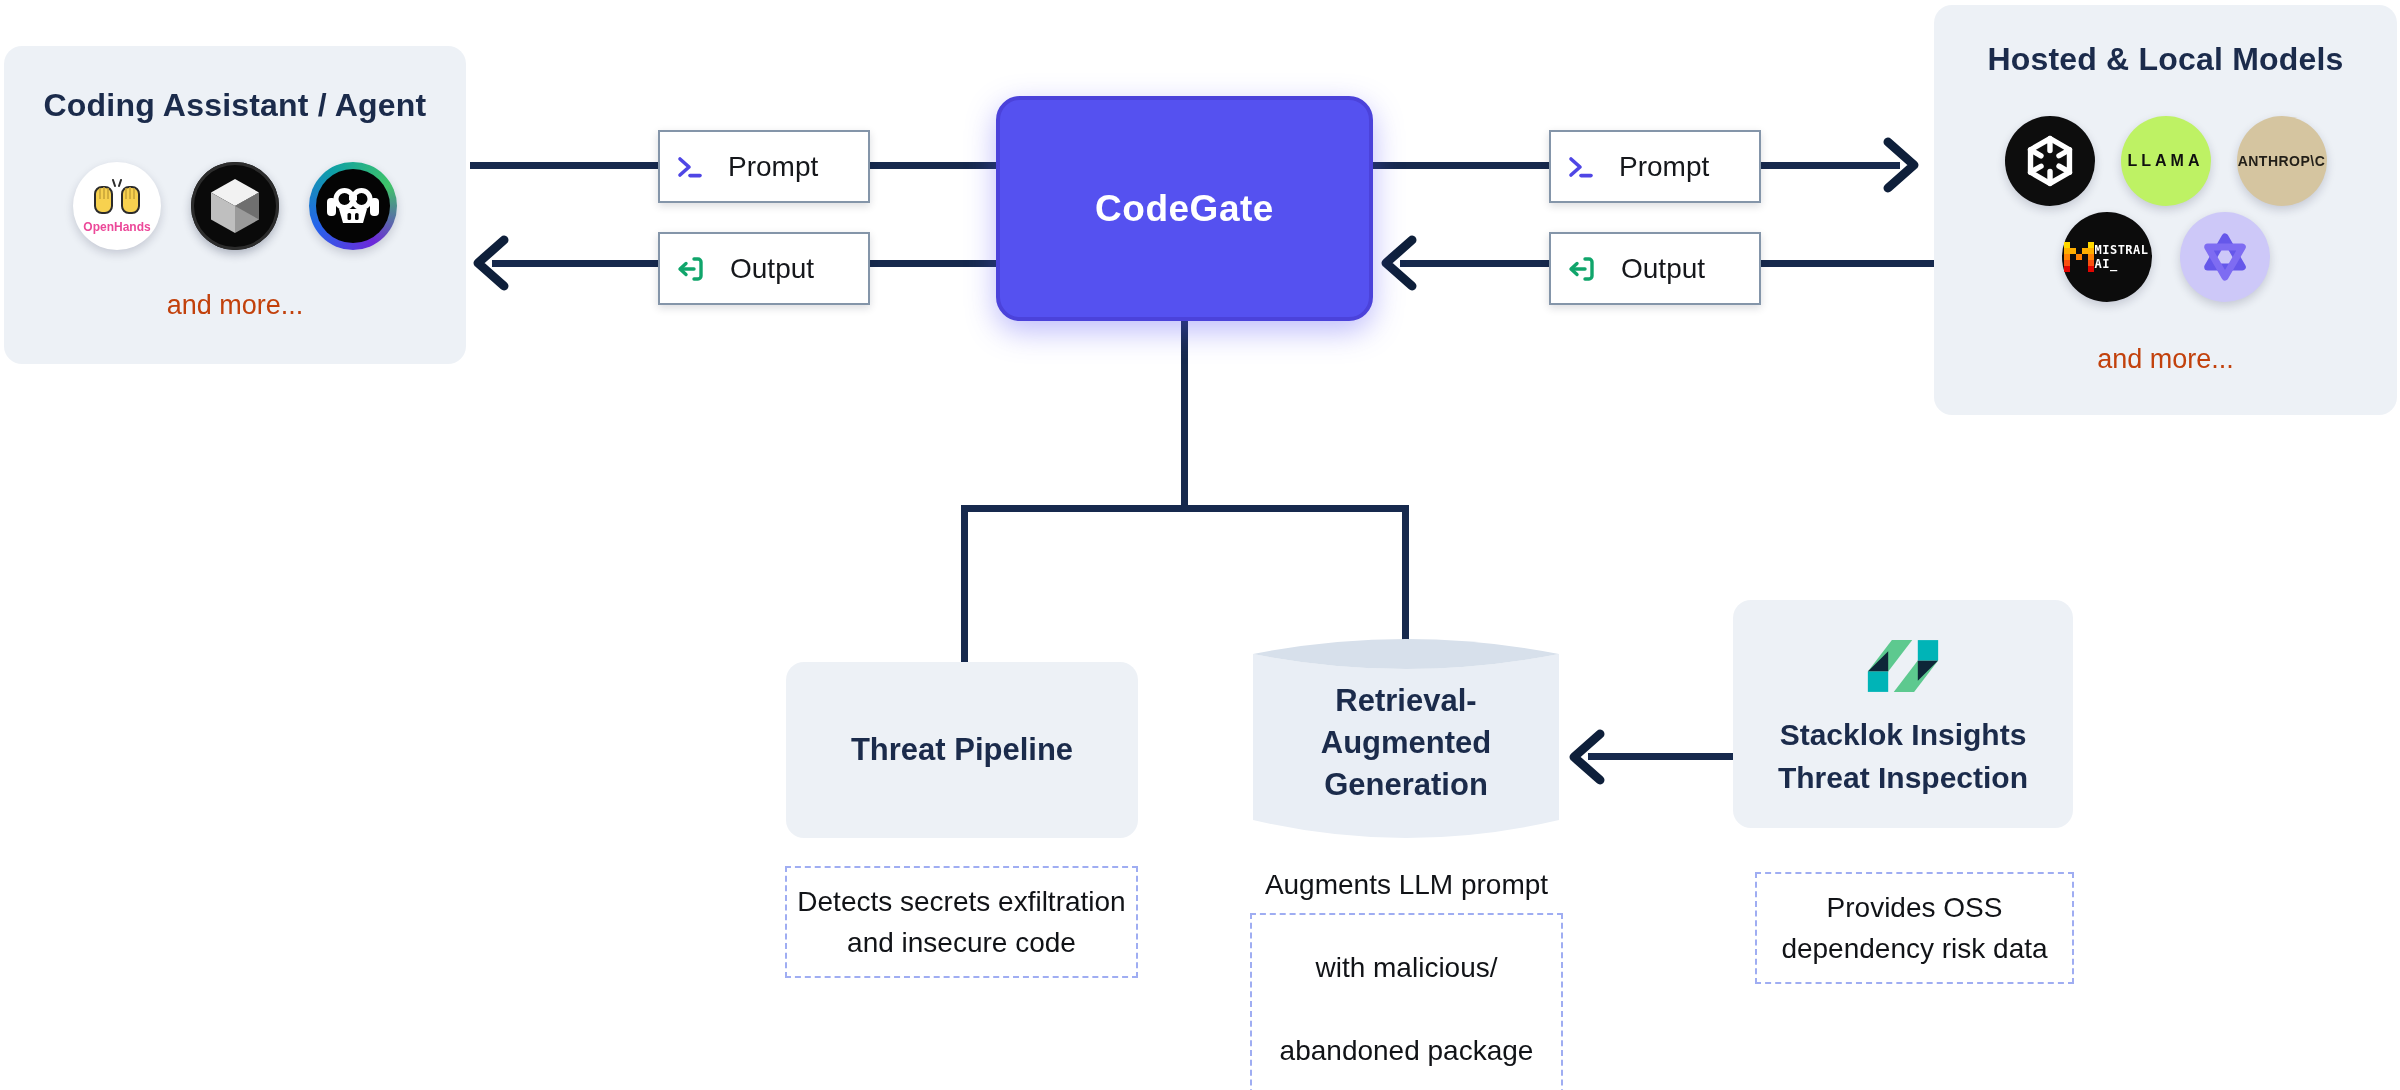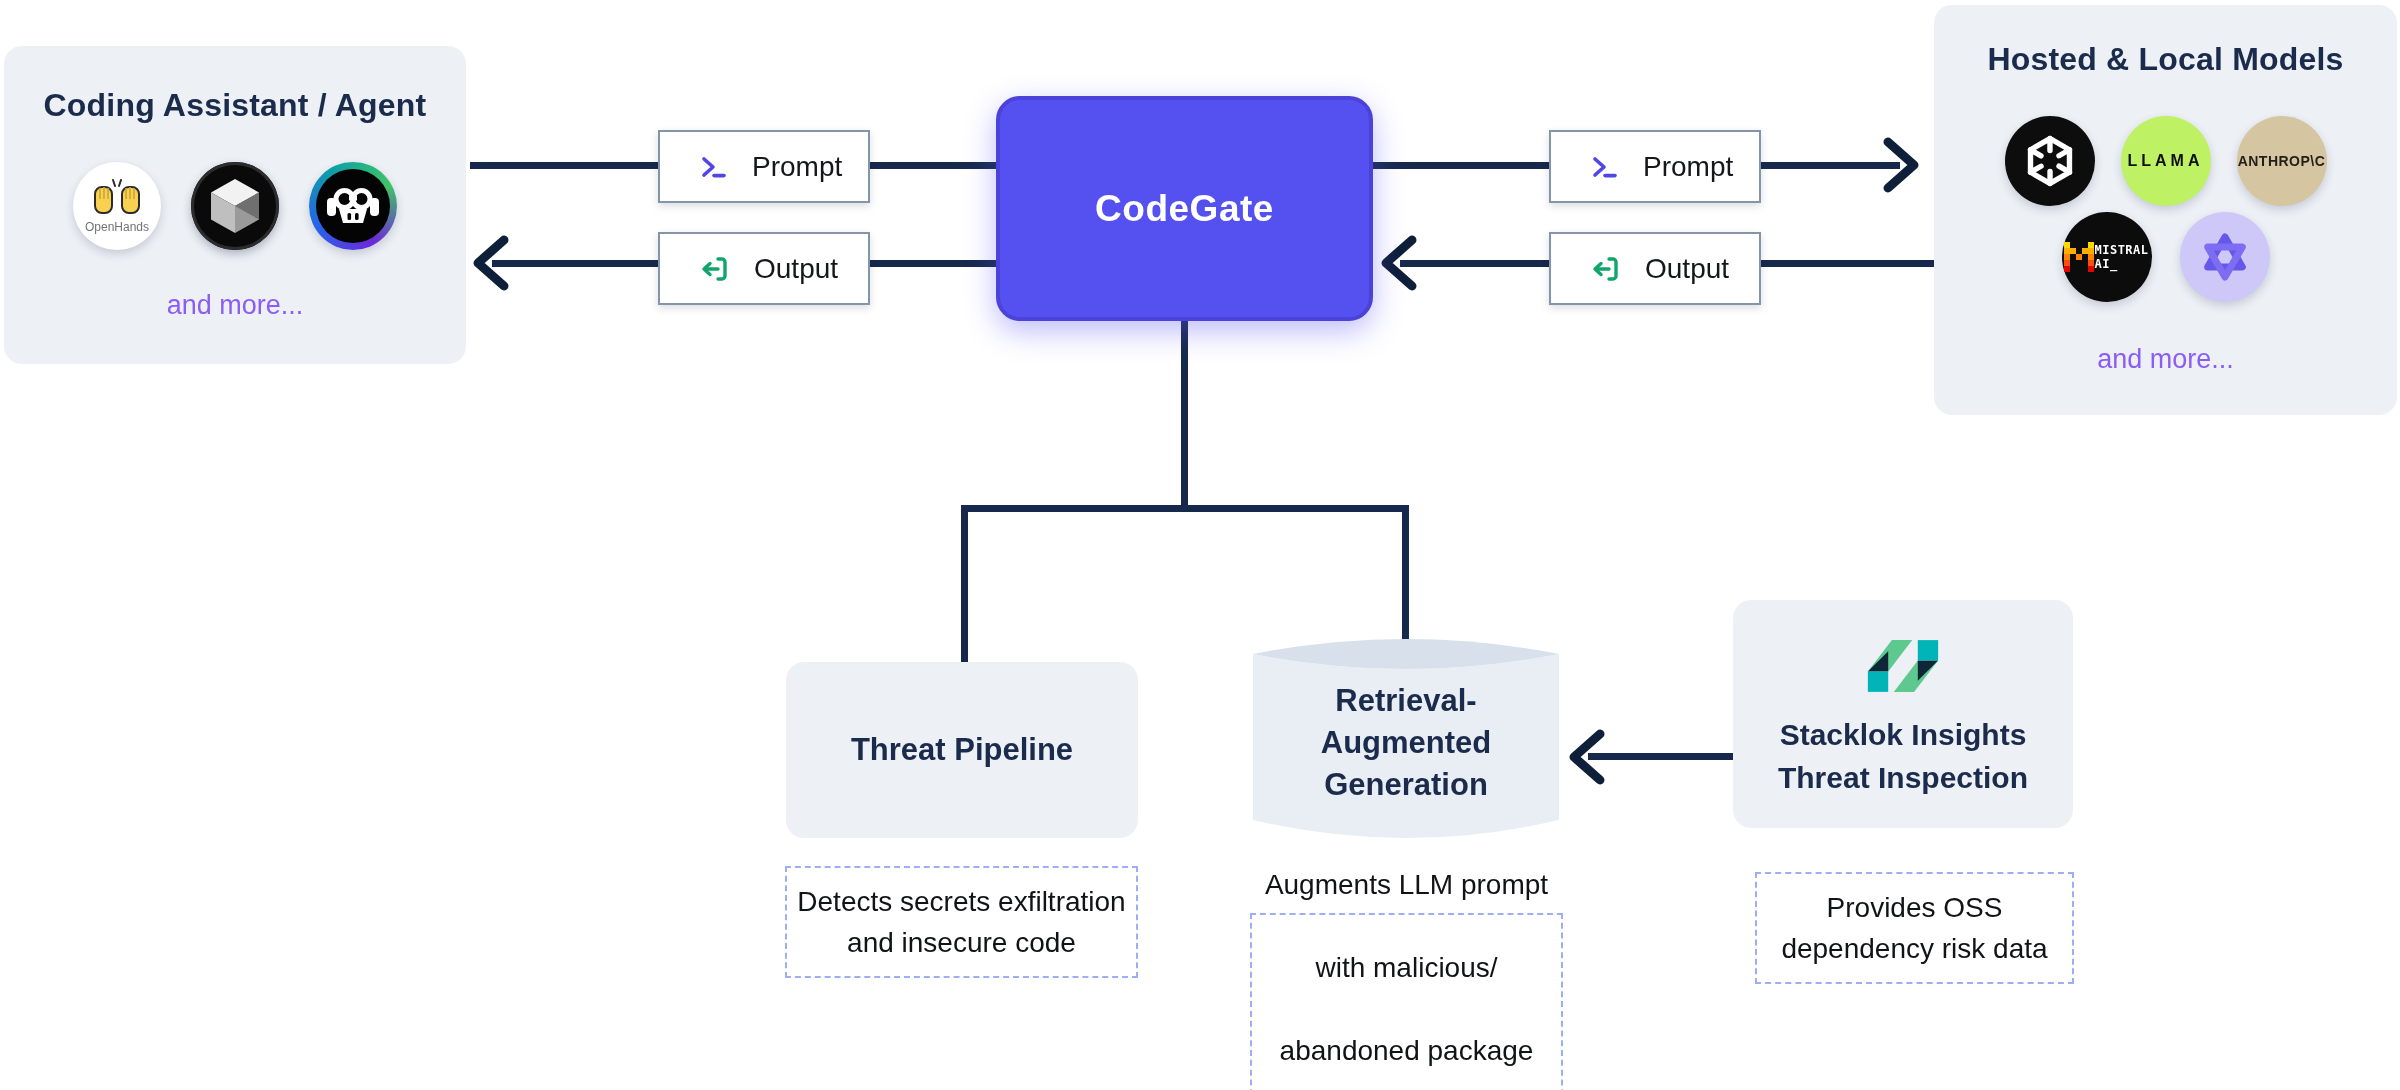--- a/index.html
+++ b/index.html
@@ -5,40 +5,40 @@
   html,body{margin:0;padding:0;background:#ffffff;}
   #canvas{
     position:relative;width:2400px;height:1090px;background:#ffffff;overflow:hidden;
     font-family:"Liberation Sans",sans-serif;
   }
   .panel{
     position:absolute;background:#edf1f6;border-radius:18px;
     display:flex;flex-direction:column;align-items:center;
   }
   .panel-title{font-size:32px;font-weight:700;color:#1b2b4b;letter-spacing:.2px;}
-  .more{font-size:27px;color:#8b5cf6;}
+  .more{font-size:27px;color:#c2410c;}
   .icon-row{display:flex;align-items:center;justify-content:center;}
   .circle{border-radius:50%;display:flex;flex-direction:column;align-items:center;justify-content:center;box-shadow:0 4px 10px rgba(20,30,60,.18);}
   .c88{width:88px;height:88px;}
   .c90{width:90px;height:90px;}
 
   
   #codegate{
     position:absolute;left:996px;top:96px;width:377px;height:225px;
     background:#5551f0;border:4px solid #4b42da;border-radius:24px;
     display:flex;align-items:center;justify-content:center;
     box-shadow:0 10px 30px rgba(91,85,245,.40);box-sizing:border-box;
   }
   #codegate span{color:#ffffff;font-size:37px;font-weight:700;letter-spacing:.5px;}
 
   
   .chip{
     position:absolute;width:212px;height:73px;background:#ffffff;
     border:2px solid #8495a9;box-sizing:border-box;
-    display:flex;align-items:center;padding-left:38px;gap:24px;
+    display:flex;align-items:center;padding-left:14px;gap:24px;
     box-shadow:0 3px 8px rgba(15,23,42,.15);
   }
   .chip-label{font-size:28px;color:#15171b;font-weight:500;}
 
   
   .hline,.vline{position:absolute;background:#16294d;}
   .hline{height:7px;}
   .vline{width:7px;}
   .arrowhead{position:absolute;}
 
@@ -55,21 +55,21 @@
   .note-line{font-size:28px;color:#111317;line-height:41px;text-align:left;}
 
   
   #rag-node{position:absolute;left:1253px;top:628px;width:306px;height:228px;}
   #rag-node svg{position:absolute;left:0;top:0;}
   #rag-text{position:absolute;left:0;top:52px;width:306px;display:flex;flex-direction:column;align-items:center;}
 
   
   .llama-text{font-size:16px;font-weight:700;letter-spacing:4px;color:#101010;}
   .anthropic-text{font-size:14px;font-weight:800;color:#221f18;letter-spacing:.5px;}
-  .openhands-label{font-size:12px;font-weight:400;color:#737373;margin-top:5px;}
+  .openhands-label{font-size:12px;font-weight:700;color:#ec4899;margin-top:5px;}
   .mistral-wrap{display:flex;align-items:center;gap:0;}
   .mistral-text{display:flex;flex-direction:column;}
   .mistral-text span{color:#ffffff;font-family:"DejaVu Sans Mono",monospace;font-size:12px;font-weight:700;line-height:14px;letter-spacing:.5px;}
   .ring{background:conic-gradient(from 150deg,#6d28d9,#2563eb,#0e9fa6,#3fc468,#6d28d9);}
   .ring-inner{width:74px;height:74px;border-radius:50%;background:#040404;display:flex;align-items:center;justify-content:center;}
   .stacklok-title{font-size:30px;font-weight:700;color:#1b2b4b;line-height:43px;text-align:center;}
 </style>
 </head>
 <body>
 

